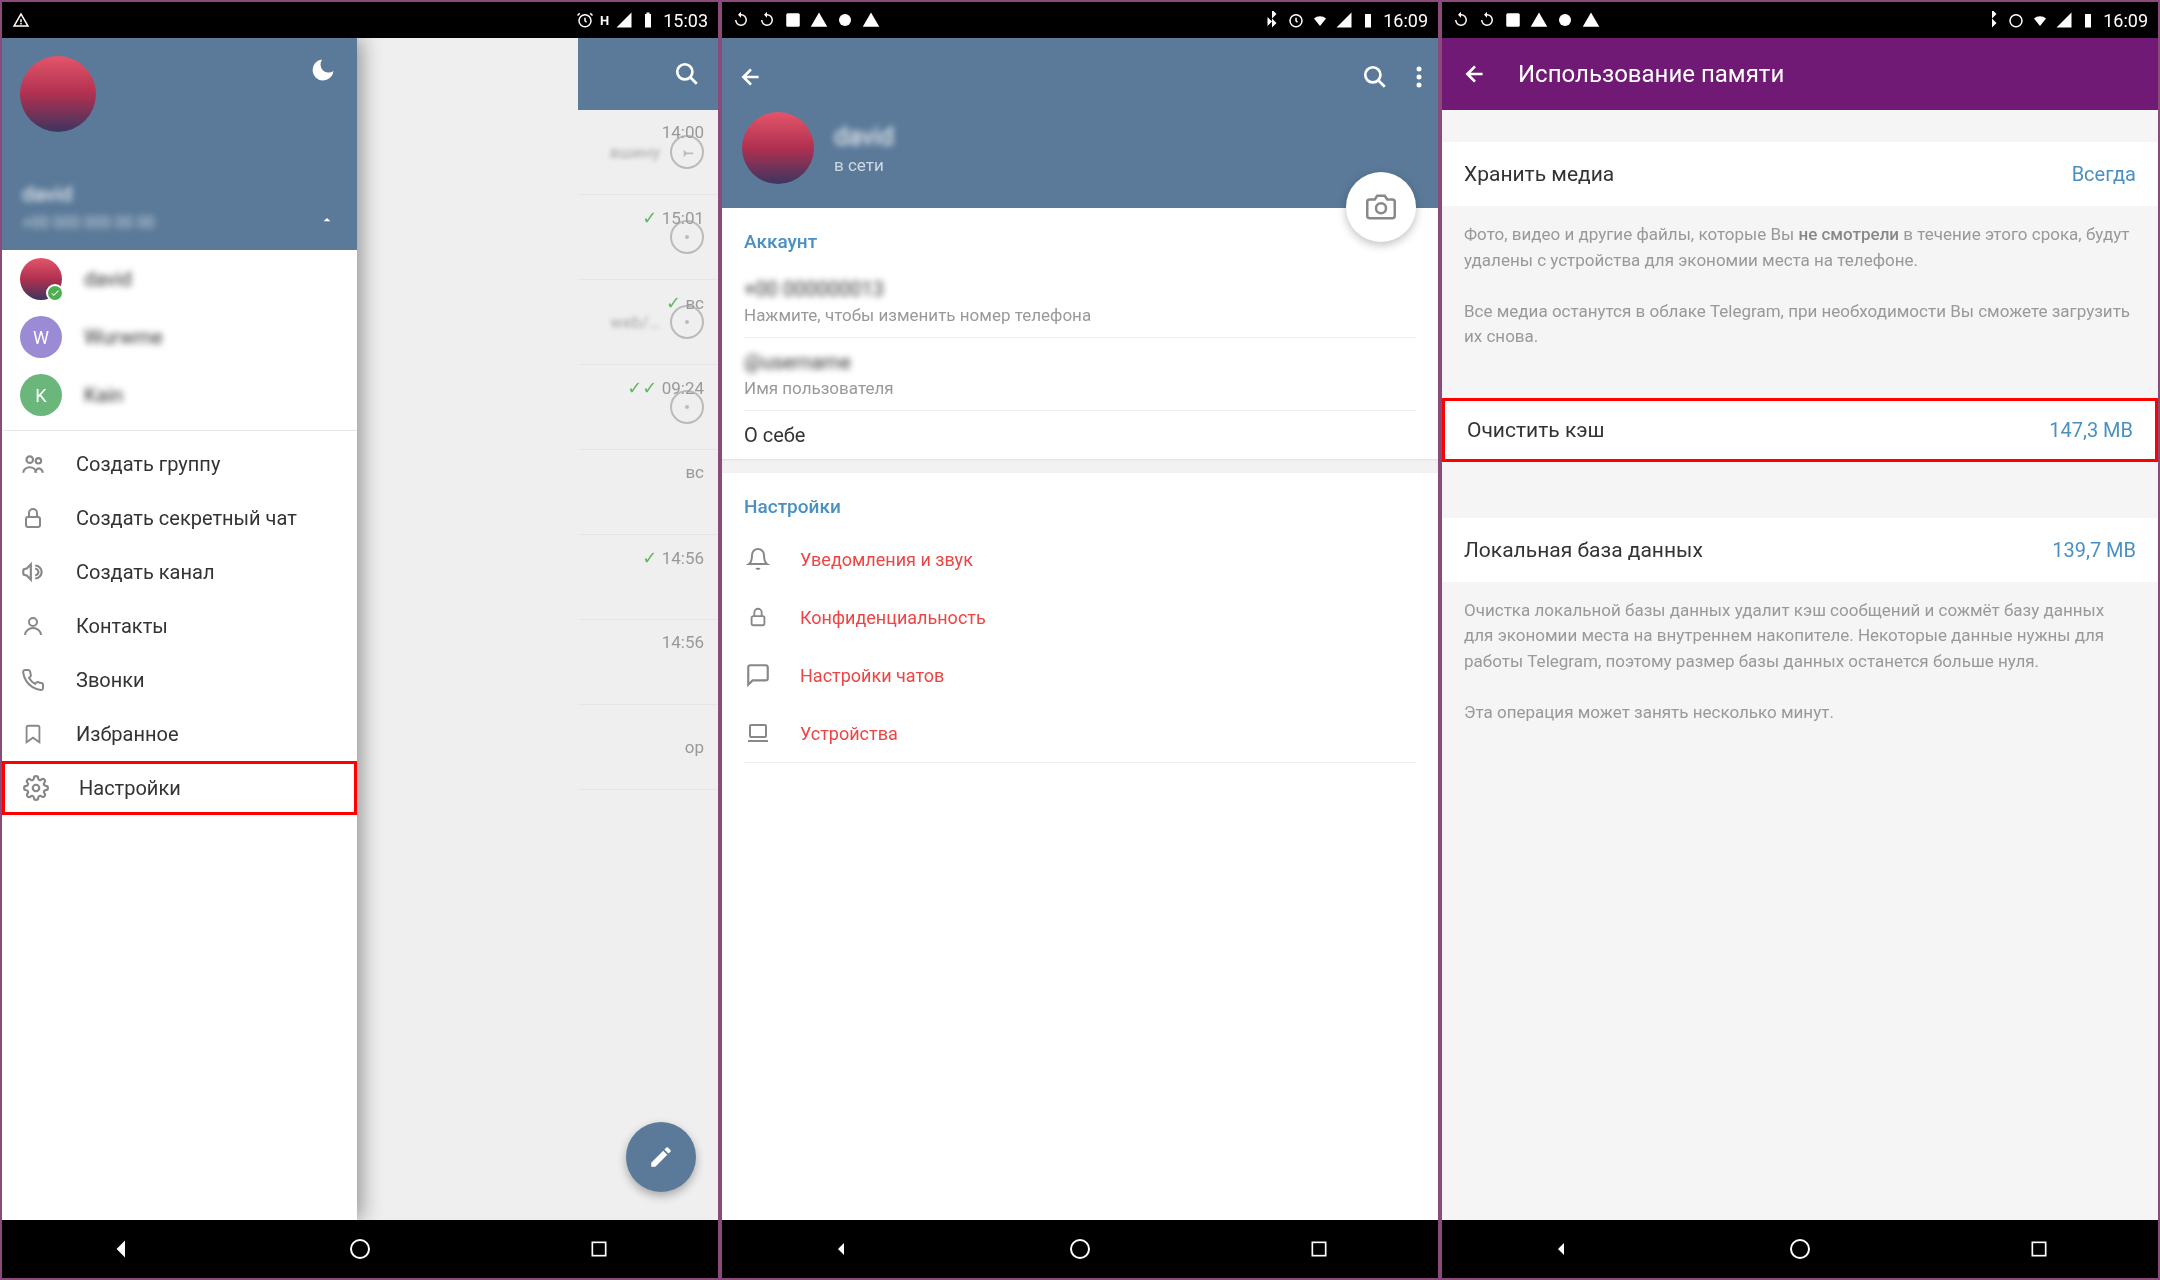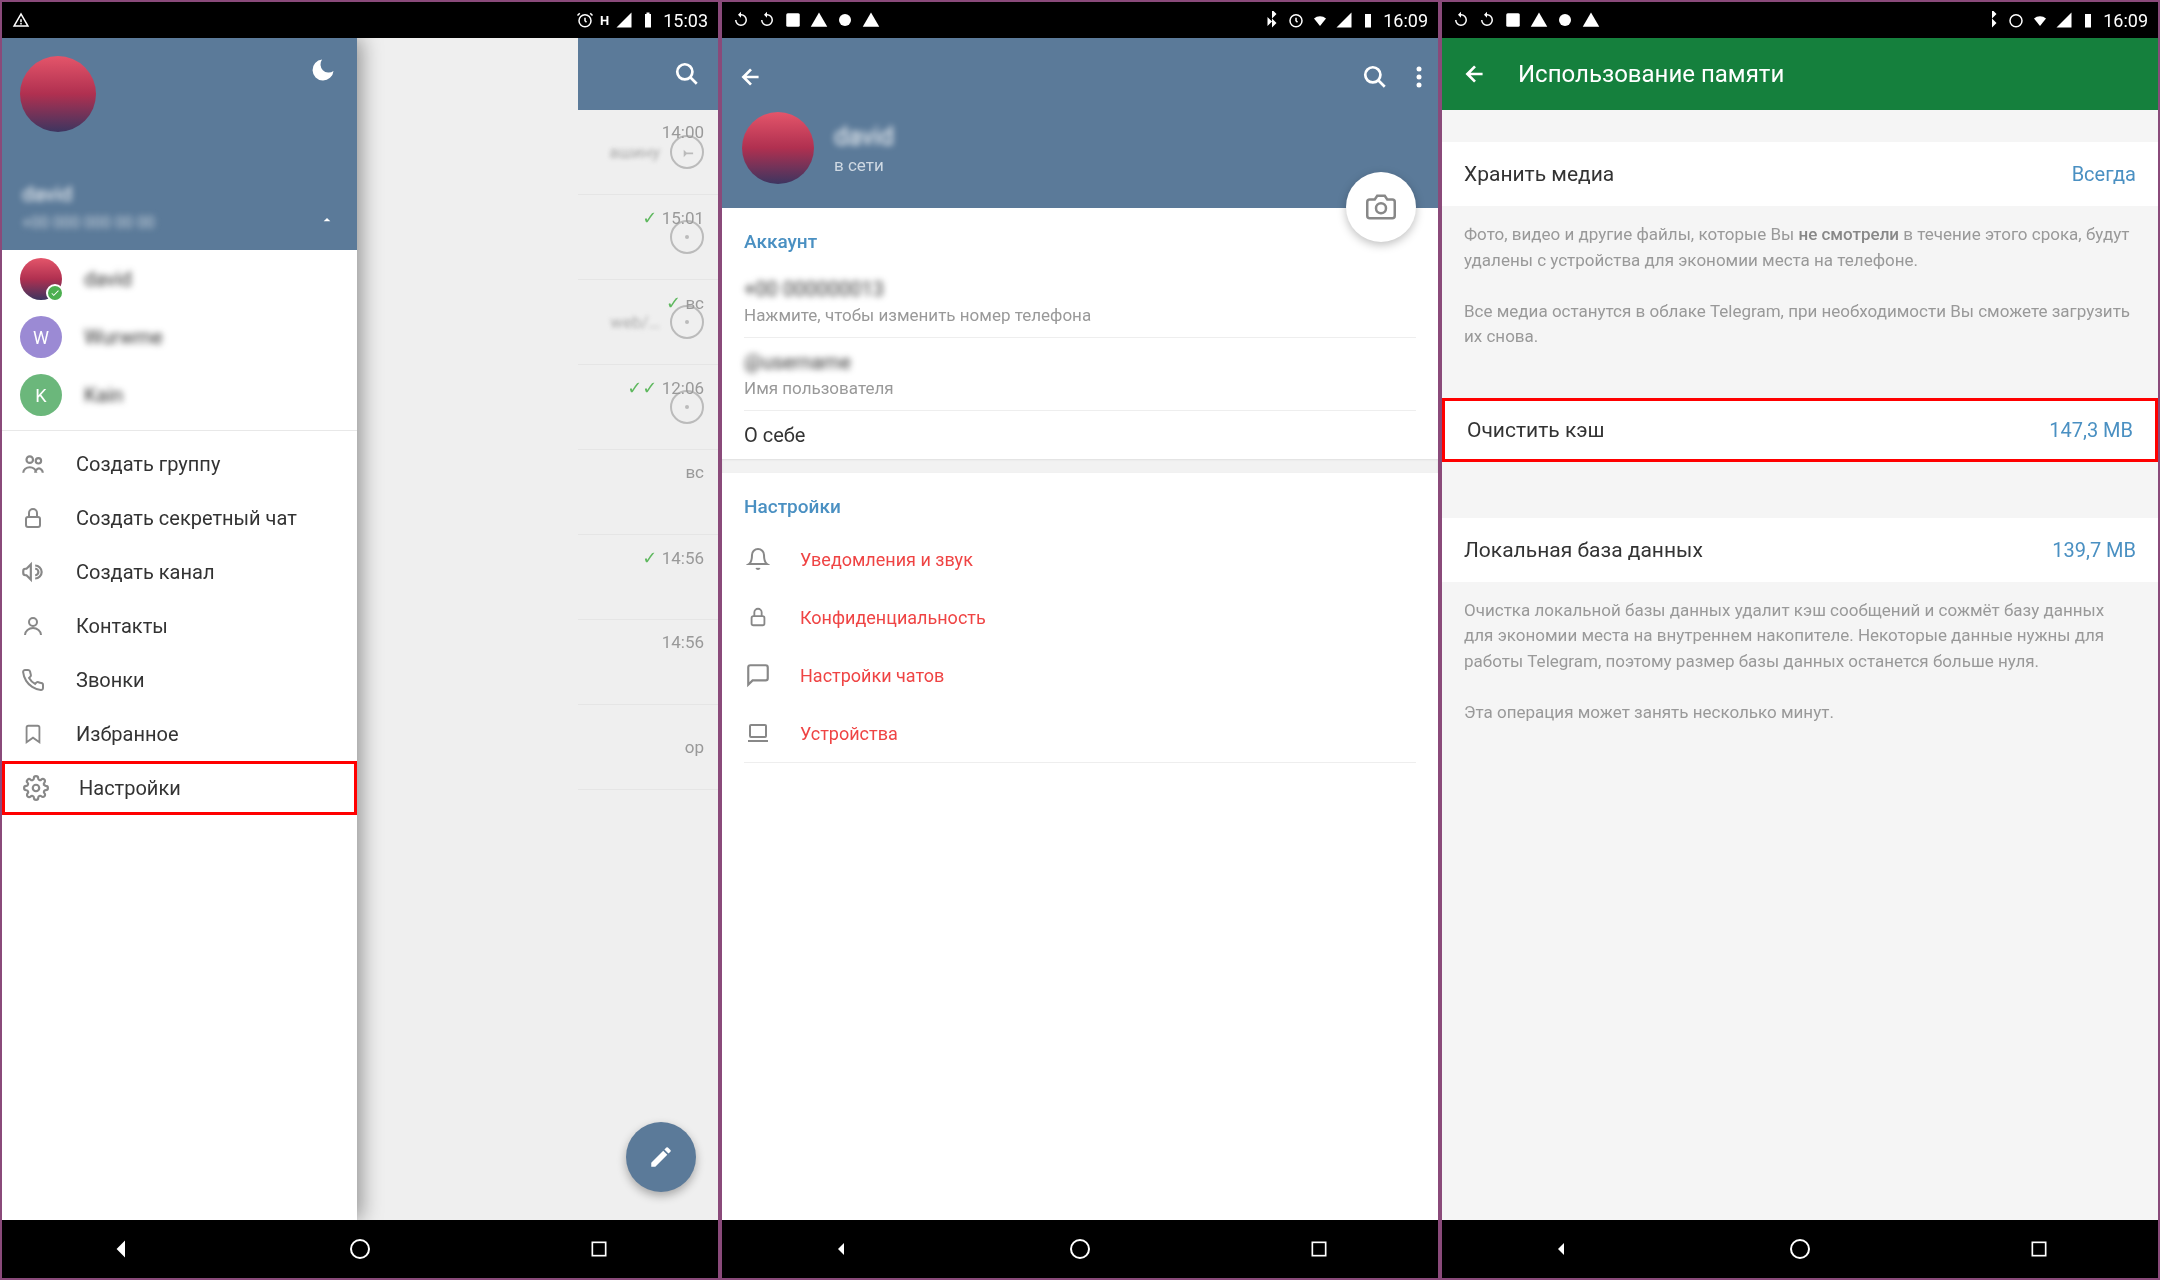--- a/index.html
+++ b/index.html
@@ -58,21 +58,21 @@
 .setting-label-blur { font-size: 20px; color: #333; filter: blur(3px); }
 .setting-label { font-size: 20px; color: #333; }
 .setting-sub { font-size: 17px; color: #999; margin-top: 4px; }
 .thin-sep { height: 1px; background: #eee; margin: 0 22px; }
 .thick-sep { height: 14px; background: #f2f2f2; box-shadow: inset 0 1px 2px rgba(0,0,0,.08); }
 .settings-item { height: 58px; display: flex; align-items: center; padding: 0 22px; gap: 28px; }
 .settings-icon { width: 28px; height: 28px; color: #888; display: flex; align-items: center; justify-content: center; }
 .settings-label { font-size: 18px; color: #ef4444; }
 
 
-.s3-topbar { height: 72px; background: #15803d; display: flex; align-items: center; padding: 0 20px; gap: 30px; }
+.s3-topbar { height: 72px; background: #701a75; display: flex; align-items: center; padding: 0 20px; gap: 30px; }
 .s3-title { color: #fff; font-size: 24px; font-weight: 400; }
 .s3-row { height: 64px; display: flex; align-items: center; justify-content: space-between; padding: 0 22px; background: #fff; margin-top: 32px; }
 .s3-label { font-size: 21px; color: #333; }
 .s3-value { font-size: 20px; color: #4a90c2; }
 .s3-desc { padding: 16px 22px; background: #f5f5f5; font-size: 17px; color: #999; line-height: 1.5; }
 .s3-desc strong { color: #888; font-weight: 500; }
 .s3-gap { height: 24px; background: #f5f5f5; }
 
 svg { display: block; }
 </style>
@@ -132,21 +132,21 @@
         <div class="chat-item">
           <span class="chat-time"><span class="chat-check">✓</span> <span>вс</span></span>
           <span class="chat-text-blur">web/…</span>
           <div class="chat-pin">
               <svg width="16" height="16" viewBox="0 0 24 24" fill="#bbb">
                 <circle cx="12" cy="12" r="3"></circle>
               </svg>
             </div>
         </div>
         <div class="chat-item">
-          <span class="chat-time"><span class="chat-check">✓✓</span> <span>12:06</span></span>
+          <span class="chat-time"><span class="chat-check">✓✓</span> <span>09:24</span></span>
           <div class="chat-pin">
               <svg width="16" height="16" viewBox="0 0 24 24" fill="#bbb">
                 <circle cx="12" cy="12" r="3"></circle>
               </svg>
             </div>
         </div>
         <div class="chat-item">
             <span class="chat-time">вс</span>
           </div>
         <div class="chat-item">

